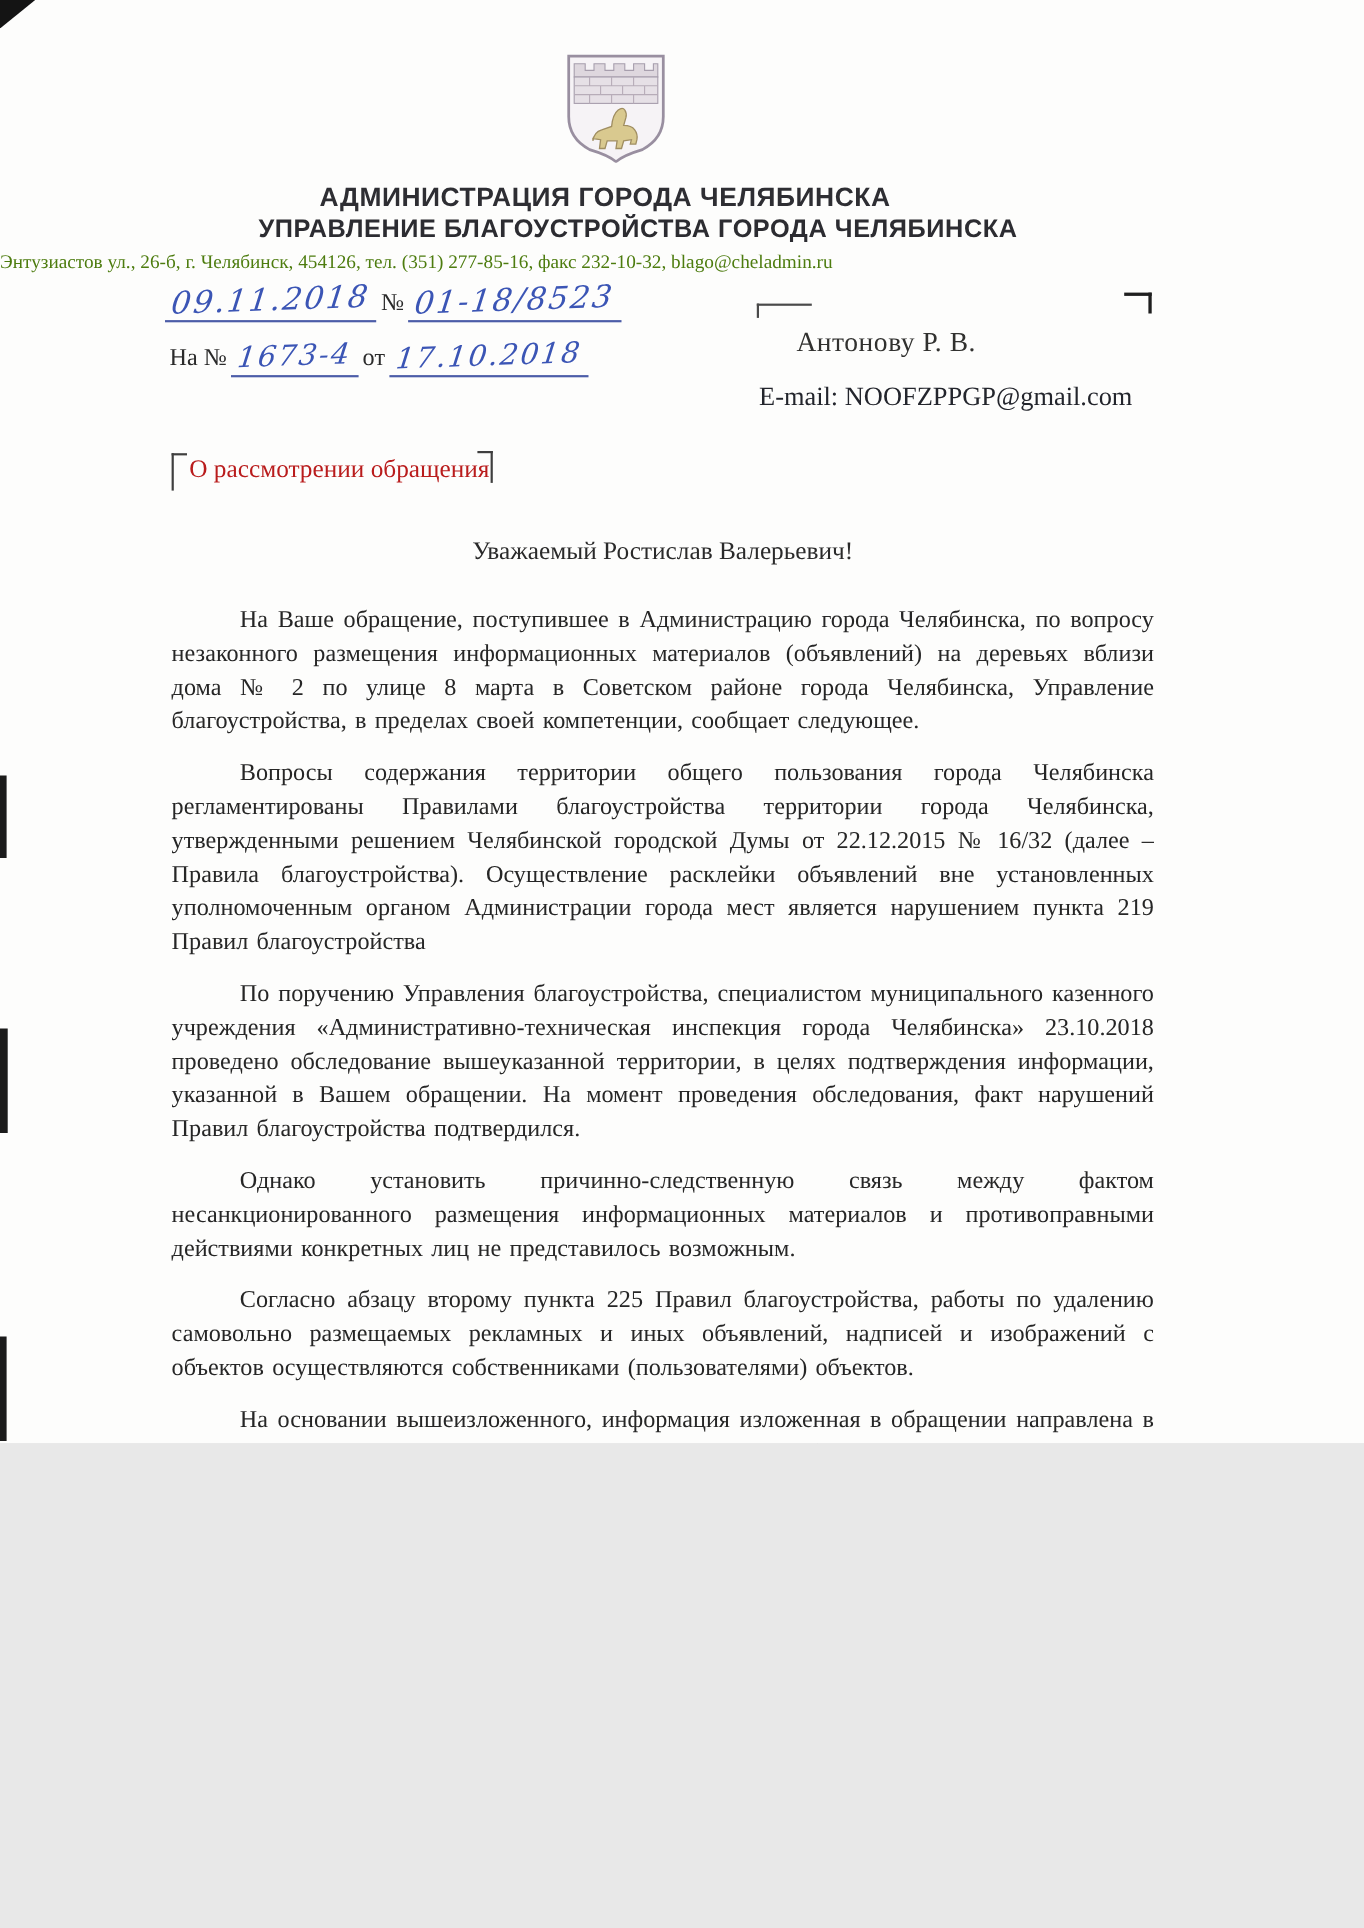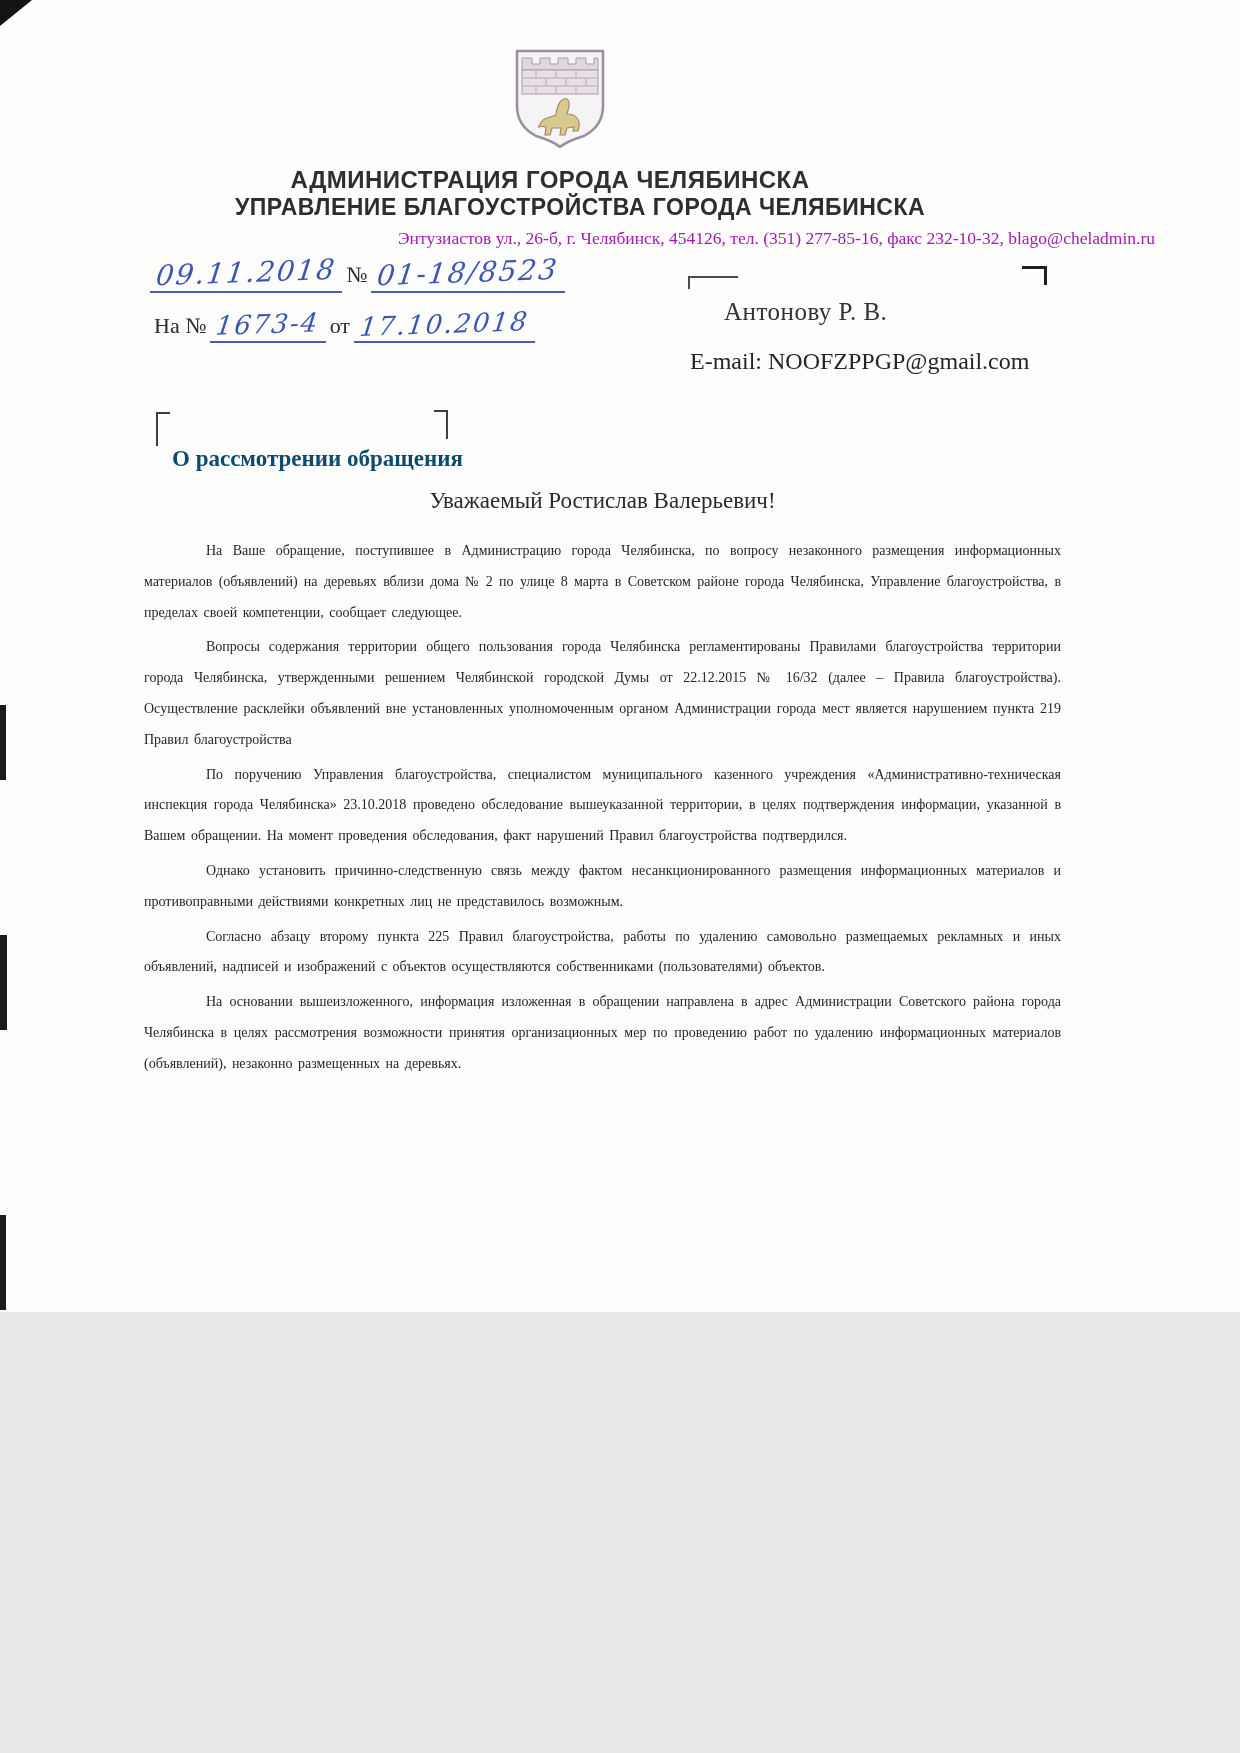--- a/index.html
+++ b/index.html
@@ -14,46 +14,46 @@
     position:absolute;left:0;top:166px;width:1100px;text-align:center;
     font-family:"Liberation Sans",sans-serif;font-weight:bold;
     font-size:24px;letter-spacing:.5px;color:#2e2e33;
   }
   .org2{
     position:absolute;left:0;top:194px;width:1160px;text-align:center;
     font-family:"Liberation Sans",sans-serif;font-weight:bold;
     font-size:23px;letter-spacing:.5px;color:#2c2c31;
   }
   .contact{
-    position:absolute;left:0;top:228px;width:1155px;text-align:right;
-    font-size:17.5px;color:#a21caf;
+    position:absolute;left:0;top:228px;width:1155px;text-align:left;
+    font-size:17.5px;color:#4d7c0f;
   }
   
   .ref{position:absolute;left:150px;top:256px;width:420px;font-size:22px;}
   .ref-row{white-space:nowrap;}
   .ref-row2{margin-top:16px;}
   .hand-box{display:inline-block;border-bottom:2px solid #4c5da8;padding:0 6px 2px 6px;}
   .hand{
     display:inline-block;font-family:"DejaVu Serif",serif;font-style:italic;
     color:#3b55b5;font-size:28px;letter-spacing:2px;
     transform:rotate(-2deg) skewX(-9deg);
   }
   .hand-sm{font-size:26px;}
   .printed{font-size:22px;color:#2b2b2b;padding:0 4px;}
   
   .recipient-name{position:absolute;left:724px;top:298px;font-size:25px;color:#31312f;letter-spacing:.5px;}
   .recipient-email{position:absolute;left:690px;top:348px;font-size:24px;color:#23252c;}
   
-  .subject{position:absolute;left:172px;top:446px;font-size:23px;color:#0c4a6e;font-weight:bold;}
+  .subject{position:absolute;left:172px;top:414px;font-size:23px;color:#b91c1c;}
   .salutation{position:absolute;left:140px;top:488px;width:925px;text-align:center;font-size:23px;color:#2a2a2a;}
   
   .body-text{position:absolute;left:140px;top:532px;width:925px;}
   .body-text p{
-    margin:4px;text-indent:62px;text-align:justify;
-    font-size:14px;line-height:30.8px;color:#262626;word-spacing:2px;
+    margin:16px;text-indent:62px;text-align:justify;
+    font-size:22px;line-height:30.8px;color:#262626;word-spacing:2px;
   }
   
   .sig-position{position:absolute;left:163px;top:1427px;font-size:22.5px;line-height:36px;color:#2c2c2c;}
   .sig-name{position:absolute;left:945px;top:1448px;width:235px;text-align:left;font-size:23.5px;color:#2f2f33;}
   .sig-scribble{position:absolute;left:632px;top:1352px;width:195px;height:215px;}
   
   .executor{position:absolute;left:163px;top:1578px;font-size:22px;line-height:31px;color:#2d2d2d;}
   
   .mark{position:absolute;}
   .mark-subject-left{left:156px;top:412px;width:12px;height:32px;border-left:2px solid #3f3f3f;border-top:2px solid #3f3f3f;}

